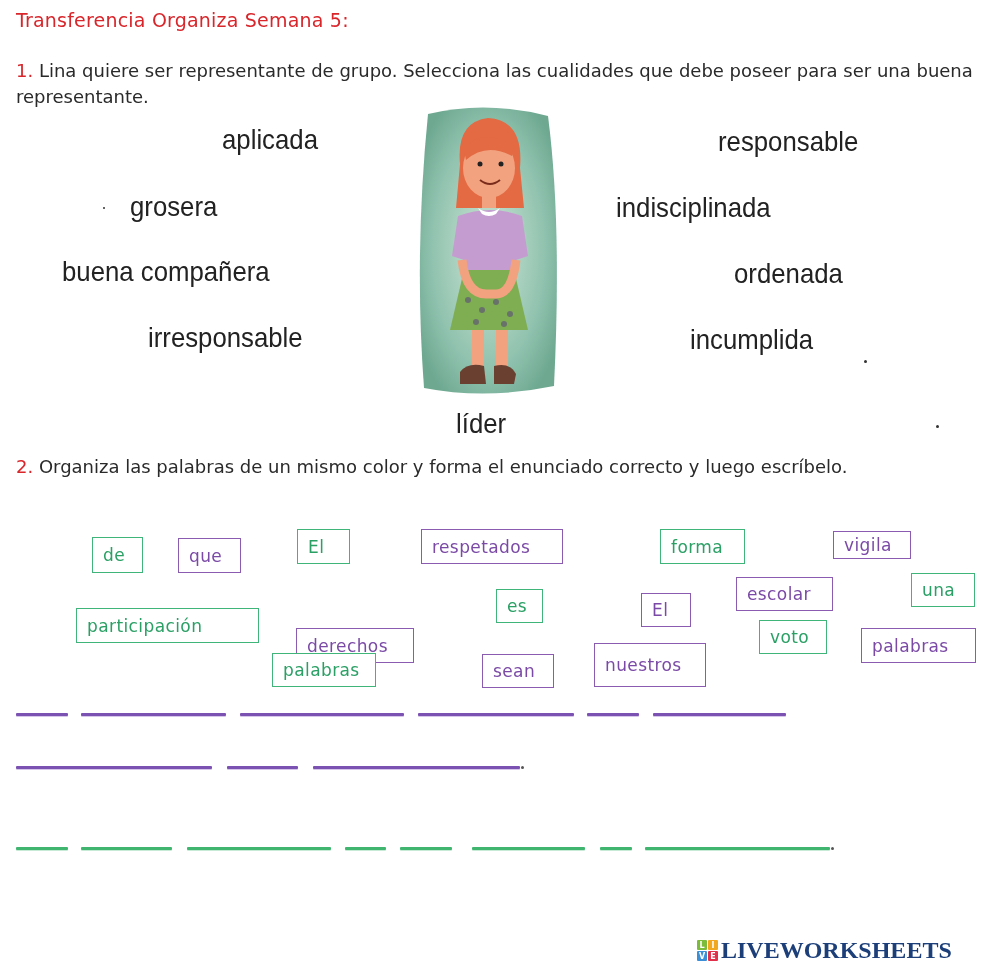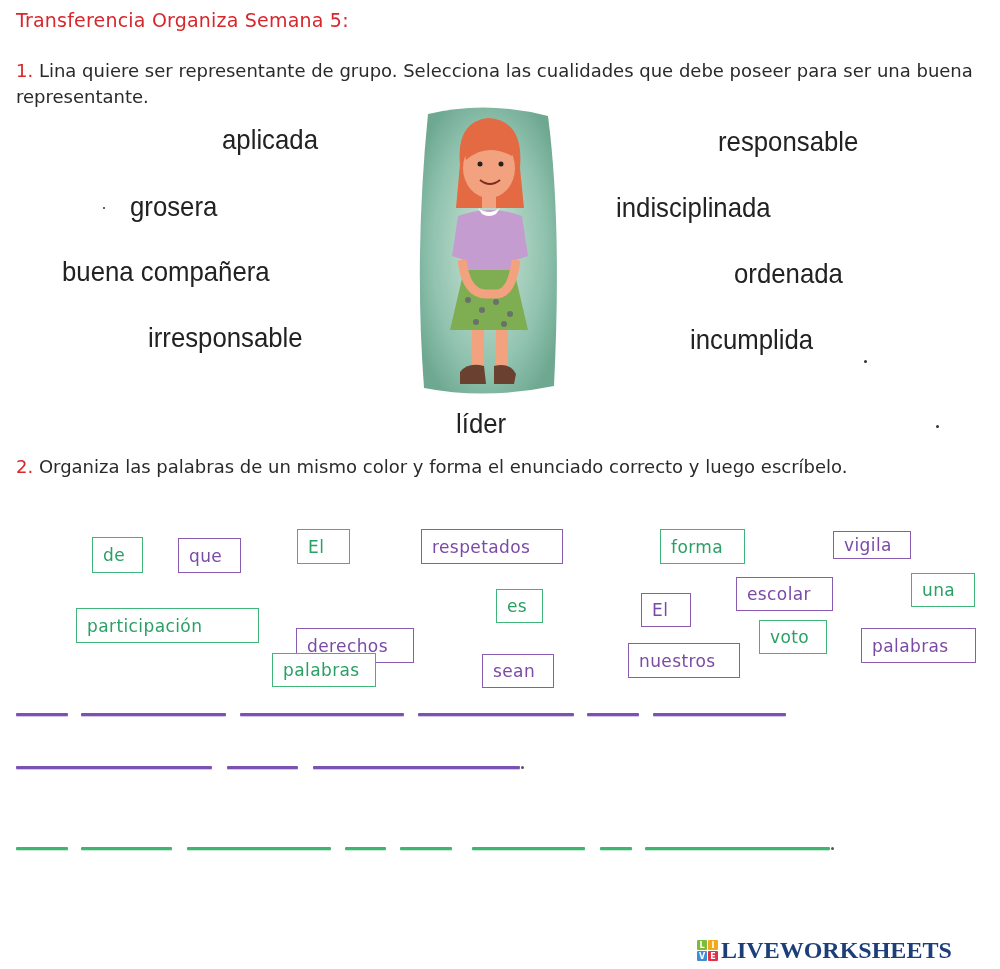--- a/index.html
+++ b/index.html
@@ -93,21 +93,21 @@
     <div class="chip green" style="left: 76px; top: 608px; width: 183px; height: 35px;">participación</div>
     <div class="chip purple" style="left: 296px; top: 628px; width: 118px; height: 35px;">derechos</div>
     <div class="chip green" style="left: 496px; top: 589px; width: 47px; height: 34px;">es</div>
     <div class="chip purple" style="left: 641px; top: 593px; width: 50px; height: 34px;">El</div>
     <div class="chip purple" style="left: 736px; top: 577px; width: 97px; height: 34px;">escolar</div>
     <div class="chip green" style="left: 911px; top: 573px; width: 64px; height: 34px;">una</div>
     <div class="chip green" style="left: 759px; top: 620px; width: 68px; height: 34px;">voto</div>
     <div class="chip purple" style="left: 861px; top: 628px; width: 115px; height: 35px;">palabras</div>
     <div class="chip green" style="left: 272px; top: 653px; width: 104px; height: 34px;">palabras</div>
     <div class="chip purple" style="left: 482px; top: 654px; width: 72px; height: 34px;">sean</div>
-    <div class="chip purple" style="left: 594px; top: 643px; width: 112px; height: 35px; margin-left: 34px;">nuestros</div>
+    <div class="chip purple" style="left: 594px; top: 643px; width: 112px; height: 44px;">nuestros</div>
   </div>
 <div id="lines">
     <div class="line purple" style="left: 16px; top: 713px; width: 52px;"></div>
     <div class="line purple" style="left: 81px; top: 713px; width: 145px;"></div>
     <div class="line purple" style="left: 240px; top: 713px; width: 164px;"></div>
     <div class="line purple" style="left: 418px; top: 713px; width: 156px;"></div>
     <div class="line purple" style="left: 587px; top: 713px; width: 52px;"></div>
     <div class="line purple" style="left: 653px; top: 713px; width: 133px;"></div>
     <div class="line purple" style="left: 16px; top: 766px; width: 196px;"></div>
     <div class="line purple" style="left: 227px; top: 766px; width: 71px;"></div>

